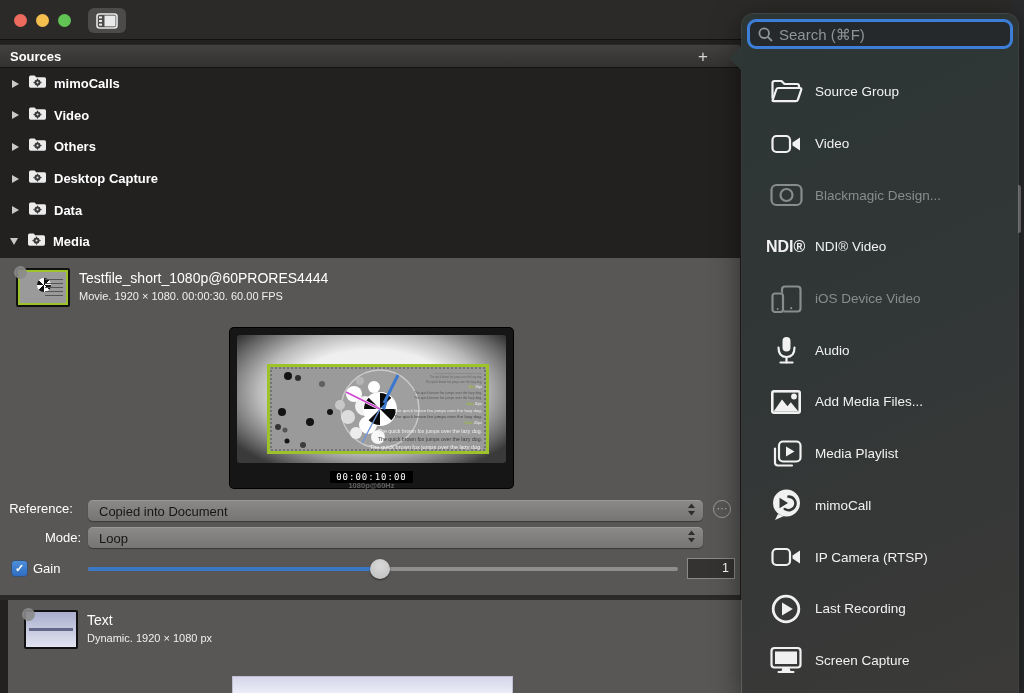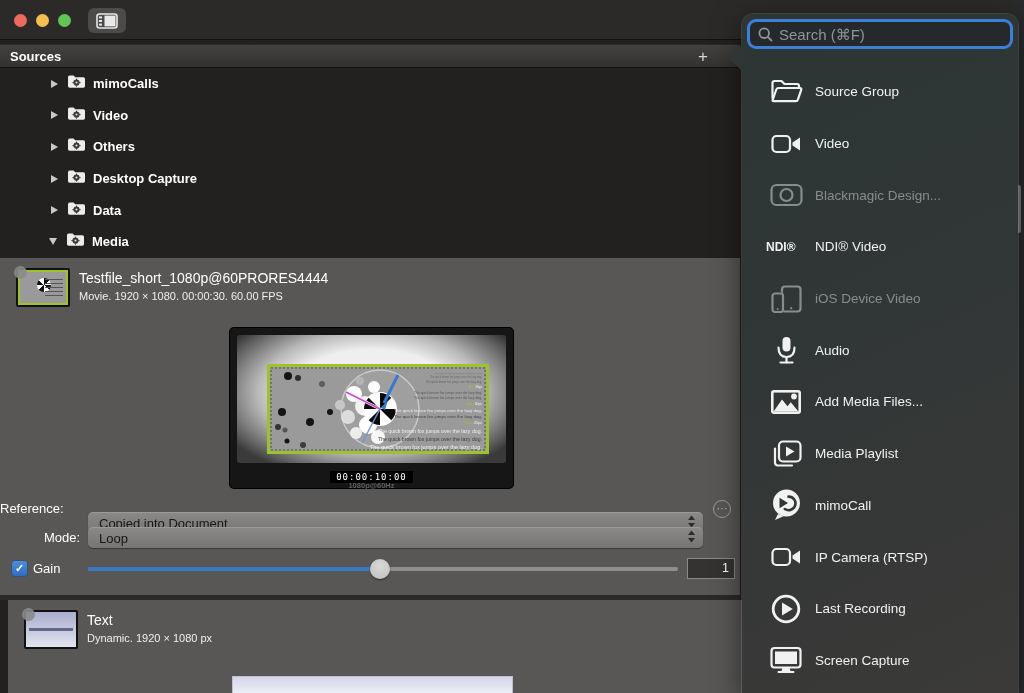--- a/index.html
+++ b/index.html
@@ -16,21 +16,21 @@
     background:#4d4b4a; display:flex; align-items:center; justify-content:center; }
 
   
   #sources-header { left:0; top:44px; width:740px; height:24px;
     background:linear-gradient(#43413f,#343231); border-top:1px solid #2a2827;
     border-bottom:1px solid #141312; display:flex; align-items:center; }
   #sources-title { color:#fff; font-size:13px; font-weight:700; margin-left:10px; }
   #add-source-btn { position:absolute; right:28px; top:0; height:24px; line-height:23px;
     color:#d6d6d6; font-size:17px; font-weight:400; padding:0 4px; }
 
-  #source-list { left:0; top:68px; width:740px; height:135px; background:#232120;padding-left:39px; }
+  #source-list { left:0; top:68px; width:740px; height:135px; background:#232120; }
   .group-row { height:31.6px; display:flex; align-items:center; }
   .disclosure { width:0; height:0; margin-left:12px;
     border-left:7px solid #c9c9c9; border-top:4.5px solid transparent; border-bottom:4.5px solid transparent; }
   .disclosure.down { border-left:4.5px solid transparent; border-right:4.5px solid transparent;
     border-top:7px solid #c9c9c9; border-bottom:none; margin-left:10px; }
   .group-row .gicon { margin-left:9px; }
   .group-row .label { color:#fff; font-size:13px; font-weight:700; margin-left:7px; }
 
   .panel { left:0; width:740px; background:#585756; }
   #media-panel { top:258px; height:337px; }
@@ -57,21 +57,21 @@
     border-radius:4px; box-shadow:0 0 0 1px #000; }
   #bezel { left:7px; top:7px; width:269px; height:128px; border-radius:3px;
     background:radial-gradient(ellipse 62% 70% at 50% 45%, #efefef 48%, #b9b9b9 68%, #5c5c5c 92%, #3a3a3a 100%); }
   #pv-content { left:30px; top:29px; width:222px; height:90px; border:3px solid #9ec32a; background:#9a9a9a; }
   #timecode { left:0; right:0; top:138px; text-align:center; }
   #timecode span { display:inline-block; background:#000; color:#fff; border-radius:0;
     font-family:"DejaVu Sans Mono", monospace; font-size:9px; letter-spacing:1px; padding:1px 6px; }
   #pv-caption { left:0; right:0; top:153px; text-align:center; color:#5f5f5f; font-size:7.5px; font-weight:700; }
 
   
-  .ctl-label { position:absolute; width:82px; text-align:left; color:#fff; font-size:13px; }
+  .ctl-label { position:absolute; width:82px; text-align:center; color:#fff; font-size:13px; }
   .dropdown { position:absolute; left:88px; width:615px; height:21px; border-radius:5px;
     background:linear-gradient(#8a8987,#767573); border-top:1px solid #9b9a98;
     display:flex; align-items:center; box-shadow:0 1px 1px rgba(0,0,0,.35); }
   .dropdown .dd-text { color:#161616; font-size:13px; margin-left:11px; flex:1; }
   .dd-chev { margin-right:7px; }
   .ellipsis-btn { position:absolute; width:18px; height:18px; border:1.5px solid #9b9b9b; border-radius:50%;
     color:#b8b8b8; font-size:11px; line-height:15px; text-align:center; }
   .checkbox { position:absolute; left:12px; width:15px; height:15px; border-radius:3px;
     background:linear-gradient(#4d8edb,#2f6cc0); color:#fff; font-size:11px; line-height:15px;
     text-align:center; font-weight:700; box-shadow:0 0 0 .5px #1d4a87; }
@@ -100,21 +100,21 @@
   #search-wrap { position:absolute; left:5px; top:5px; width:266px; height:30px;
     border:3px solid #3d7ed8; border-radius:9px; background:#26292b; display:flex; align-items:center; }
   #search-input { flex:1; background:transparent; border:none; outline:none; color:#86efac;
     font-size:15px; font-family:"Liberation Sans",sans-serif; }
   #search-input::placeholder { color:#8e9697; }
   #search-icon { margin:0 6px 0 8px; display:flex; }
   #popover-items { position:absolute; left:0; top:52px; width:276px;text-align:center; }
   .pop-item { height:51.7px; display:flex; align-items:center; color:#f1f1f1; }
   .pop-item.disabled { color:#878d8c; }
   .pop-icon { width:44px; margin-left:22px; display:flex; justify-content:center; align-items:center; }
-  .pop-icon.text-icon { font-weight:700; font-size:12px; letter-spacing:0; justify-content:flex-start; margin-left:24px; width:42px; }
+  .pop-icon.text-icon { font-weight:700; font-size:16px; letter-spacing:0; justify-content:flex-start; margin-left:24px; width:42px; }
   .pop-label { margin-left:7px; font-size:13.5px; font-weight:500; }
 </style>
 </head>
 <body>
 
 <div id="stage">
 
   <div id="titlebar" class="abs">
     <div class="traffic abs" style="left:14px; background:#ec6a5e;"></div>
     <div class="traffic abs" style="left:36px; background:#f5bf4f;"></div>
@@ -328,21 +328,21 @@
         </div>
       </div>
       <div id="timecode" class="abs">
         <span>00:00:10:00</span>
       </div>
       <div id="pv-caption" class="abs">1080p@60Hz</div>
     </div>
 
     <div class="abs" style="left:0; top:240px; width:740px; height:22px;">
       <span class="ctl-label" style="left:0; top:3px;">Reference:</span>
-      <div class="dropdown" style="top:14px;">
+      <div class="dropdown" style="top:2px;">
         <span class="dd-text">Copied into Document</span>
         <span class="dd-chev">
           <svg width="9" height="13" viewBox="0 0 9 13">
               <path d="M4.5,0.5 L8,5 L1,5 Z" fill="#2c2c2c"></path>
               <path d="M4.5,12.5 L8,8 L1,8 Z" fill="#2c2c2c"></path>
             </svg>
         </span>
       </div>
       <div class="ellipsis-btn" style="left:713px; top:2px;">⋯</div>
     </div>

